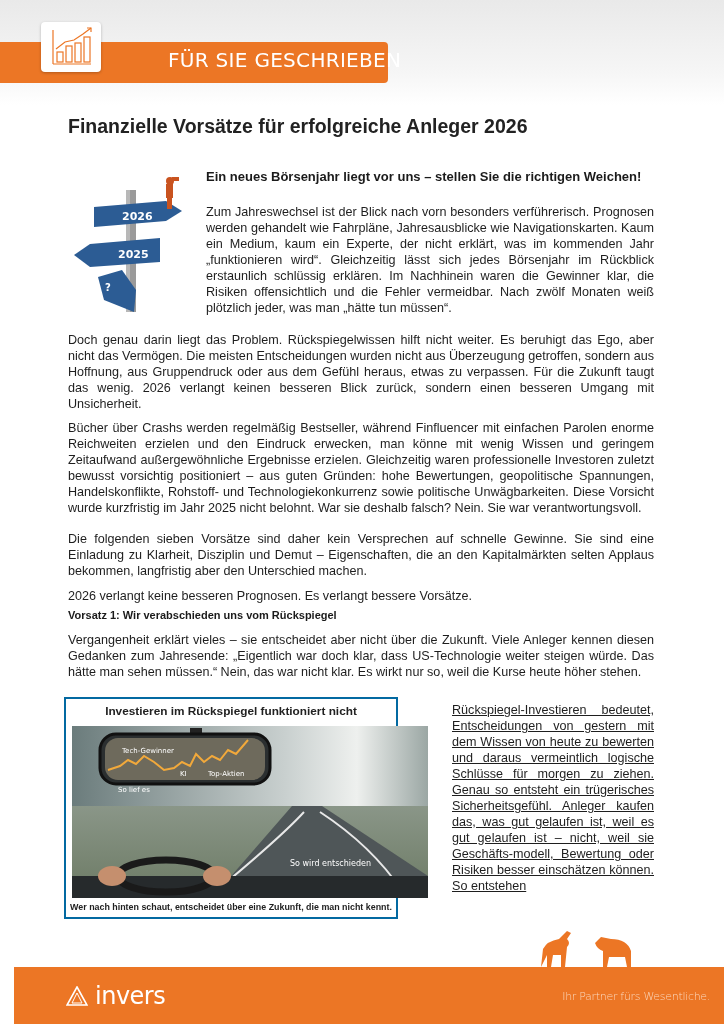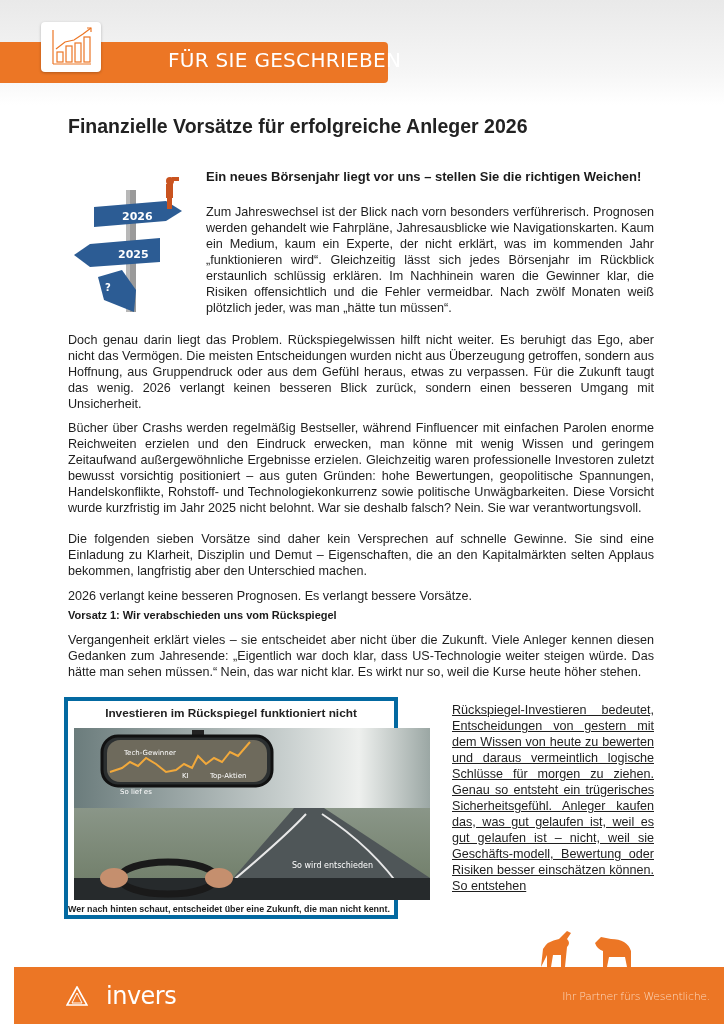--- a/index.html
+++ b/index.html
@@ -27,31 +27,31 @@
   .p1 { left: 68px; top: 332px; width: 586px; }
   .p2 { left: 68px; top: 420px; width: 586px; }
   .p3 { left: 68px; top: 531px; width: 586px; }
   .p4 { left: 68px; top: 588px; width: 586px; }
   .h2 { position: absolute; left: 68px; top: 609px; font-size: 11px; font-weight: bold; white-space: nowrap; }
   .p5 { left: 68px; top: 632px; width: 586px; }
   .p6 { left: 452px; top: 702px; width: 202px; text-decoration: underline; }
 
   
   .fig { position: absolute; left: 64px; top: 697px; width: 334px; height: 222px;
-         border: 4px solid #0369a1; background: #fff; }
+         border: 2px solid #0369a1; background: #fff; }
   .fig-title { position: absolute; left: 0; top: 5px; width: 100%; text-align: center;
                font-size: 11.8px; font-weight: bold; color: #222; }
   .fig-img { position: absolute; left: 6px; top: 27px; width: 356px; height: 172px; border-radius: 32px; }
-  .fig-cap { position: absolute; left: 0; top: 203px; width: 100%; 
+  .fig-cap { position: absolute; left: 0; top: 203px; width: 100%; text-align: center;
              font-size: 8.9px; font-weight: bold; color: #222; white-space: nowrap; }
 
   
   .ftr { position: absolute; left: 14px; top: 967px; width: 710px; height: 57px; background: #ec7625; }
   .ftr-logo { position: absolute; left: 52px; top: 14px; height: 30px; display: flex; align-items: center; }
-  .ftr-logo-text { font-family: "DejaVu Sans", sans-serif; font-size: 24px; color: #fff; letter-spacing: -0.5px; margin-left: 18px; }
+  .ftr-logo-text { font-family: "DejaVu Sans", sans-serif; font-size: 24px; color: #fff; letter-spacing: -0.5px; margin-left: 7px; }
   .ftr-tag { position: absolute; right: 14px; top: 23px; font-family: "DejaVu Sans", sans-serif;
              font-size: 11px; color: #fbd9bf; font-weight: 300; white-space: nowrap; letter-spacing: -0.3px; }
   .bulls { position: absolute; left: 537px; top: 927px; width: 100px; height: 42px; }
 </style>
 </head>
 <body>
 
 <div class="hdr">
   <div class="hdr-band"></div>
   <div class="hdr-icon">

